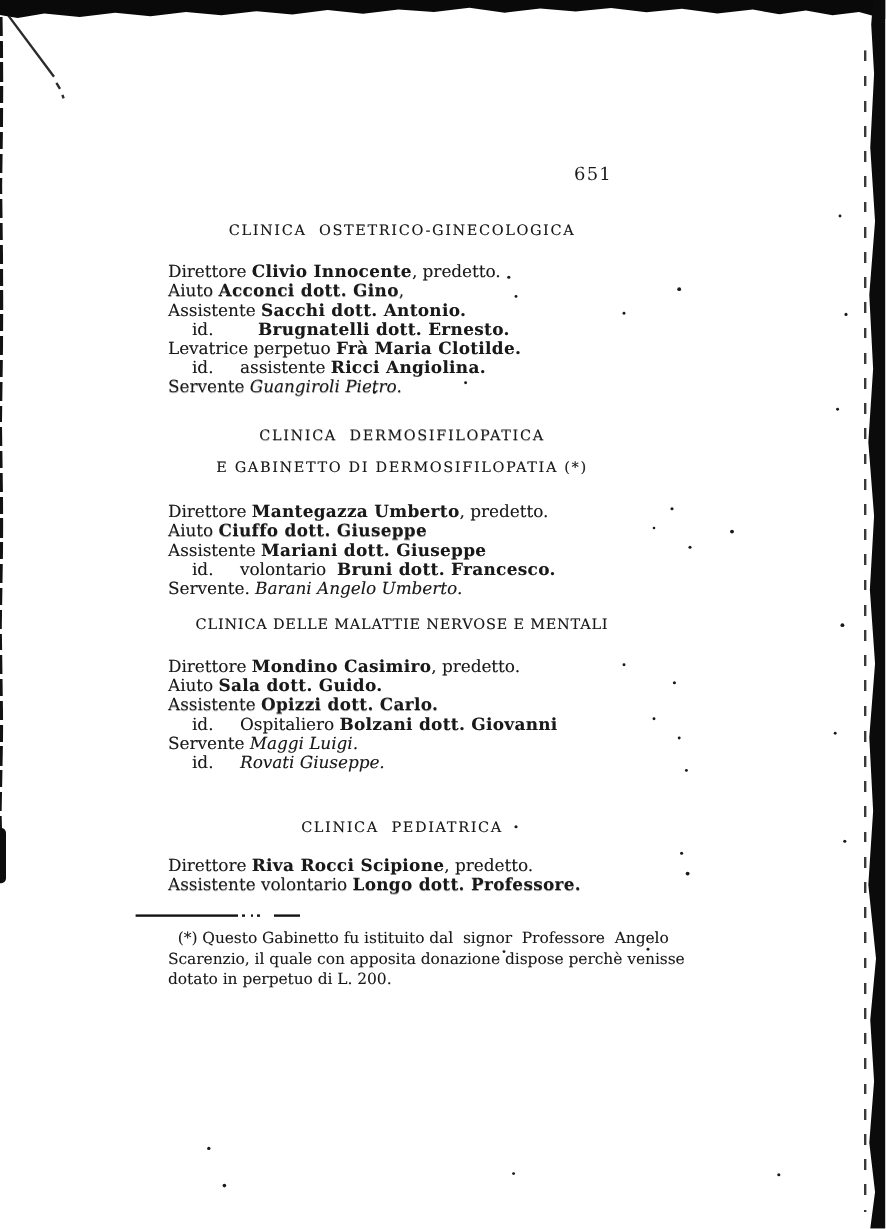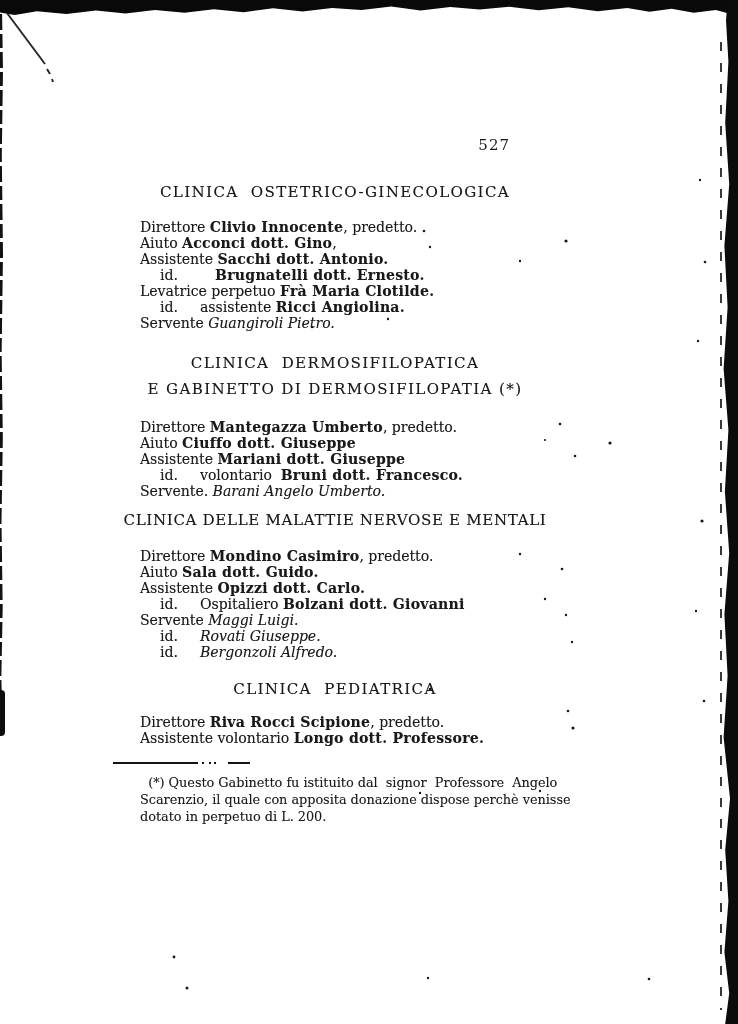--- a/index.html
+++ b/index.html
@@ -34,21 +34,21 @@
     border-radius:0 4px 4px 0;
   }
   .noise{position:absolute;left:0;top:0;pointer-events:none;}
   
   .pageno{
     position:absolute;top:136px;left:470px;width:40px;text-align:right;
     font-size:15px;letter-spacing:1px;
   }
   .head{
     position:absolute;left:110px;width:450px;text-align:center;
-    font-size:15px;line-height:17px;letter-spacing:1.4px;white-space:pre;
+    font-size:12px;line-height:17px;letter-spacing:1.4px;white-space:pre;
     text-shadow:0.2px 0.2px 0.4px rgba(10,10,10,.4);
   }
   .head.tight{letter-spacing:.7px;}
   .lines{position:absolute;left:140px;width:430px;}
   .ln{height:16px;line-height:16px;font-size:14px;white-space:pre;
       text-shadow:0.2px 0.2px 0.3px rgba(10,10,10,.35);}
   .bd{font-weight:700;letter-spacing:.3px;}
   .it{font-style:italic;margin-top:44px;}
   .idl{display:inline-block;width:60px;text-indent:20px;}
   .idl.w{width:75px;}
@@ -98,21 +98,21 @@
     <circle cx="428" cy="978" r="1.2" fill="#1a1a1a"></circle>
     <circle cx="649" cy="979" r="1.3" fill="#1a1a1a"></circle>
     <circle cx="700" cy="180" r="1.2" fill="#1a1a1a"></circle>
     <circle cx="705" cy="262" r="1.3" fill="#1a1a1a"></circle>
     <circle cx="698" cy="341" r="1.2" fill="#1a1a1a"></circle>
     <circle cx="702" cy="521" r="1.6" fill="#1a1a1a"></circle>
     <circle cx="696" cy="611" r="1.2" fill="#1a1a1a"></circle>
     <circle cx="704" cy="701" r="1.3" fill="#1a1a1a"></circle>
   </svg>
 
-  <div class="pageno">527</div>
+  <div class="pageno">651</div>
 
   <div class="head" style="top:184px">CLINICA  OSTETRICO-GINECOLOGICA</div>
   <div class="lines" style="top:219px">
     <div class="ln"><span class="pl">Direttore </span><span class="bd">Clivio Innocente</span><span class="pl">, predetto.</span></div>
     <div class="ln"><span class="pl">Aiuto </span><span class="bd">Acconci dott. Gino</span><span class="pl">,</span></div>
     <div class="ln"><span class="pl">Assistente </span><span class="bd">Sacchi dott. Antonio.</span></div>
     <div class="ln"><span class="idl w">id.</span><span class="bd">Brugnatelli dott. Ernesto.</span></div>
     <div class="ln"><span class="pl">Levatrice perpetuo </span><span class="bd">Frà Maria Clotilde.</span></div>
     <div class="ln"><span class="idl">id.</span><span class="pl">assistente </span><span class="bd">Ricci Angiolina.</span></div>
     <div class="ln"><span class="pl">Servente </span><span class="it">Guangiroli Pietro.</span></div>
@@ -129,21 +129,20 @@
   </div>
 
   <div class="head tight" style="top:512px">CLINICA DELLE MALATTIE NERVOSE E MENTALI</div>
   <div class="lines" style="top:548px">
     <div class="ln"><span class="pl">Direttore </span><span class="bd">Mondino Casimiro</span><span class="pl">, predetto.</span></div>
     <div class="ln"><span class="pl">Aiuto </span><span class="bd">Sala dott. Guido.</span></div>
     <div class="ln"><span class="pl">Assistente </span><span class="bd">Opizzi dott. Carlo.</span></div>
     <div class="ln"><span class="idl">id.</span><span class="pl">Ospitaliero </span><span class="bd">Bolzani dott. Giovanni</span></div>
     <div class="ln"><span class="pl">Servente </span><span class="it">Maggi Luigi.</span></div>
     <div class="ln"><span class="idl">id.</span><span class="it">Rovati Giuseppe.</span></div>
-    <div class="ln"><span class="idl">id.</span><span class="it">Bergonzoli Alfredo.</span></div>
   </div>
 
   <div class="head" style="top:681px">CLINICA  PEDIATRICA</div>
   <div class="lines" style="top:714px">
     <div class="ln"><span class="pl">Direttore </span><span class="bd">Riva Rocci Scipione</span><span class="pl">, predetto.</span></div>
     <div class="ln"><span class="pl">Assistente volontario </span><span class="bd">Longo dott. Professore.</span></div>
   </div>
 
   <div class="fn-rule"></div>
   <div class="footnote">

